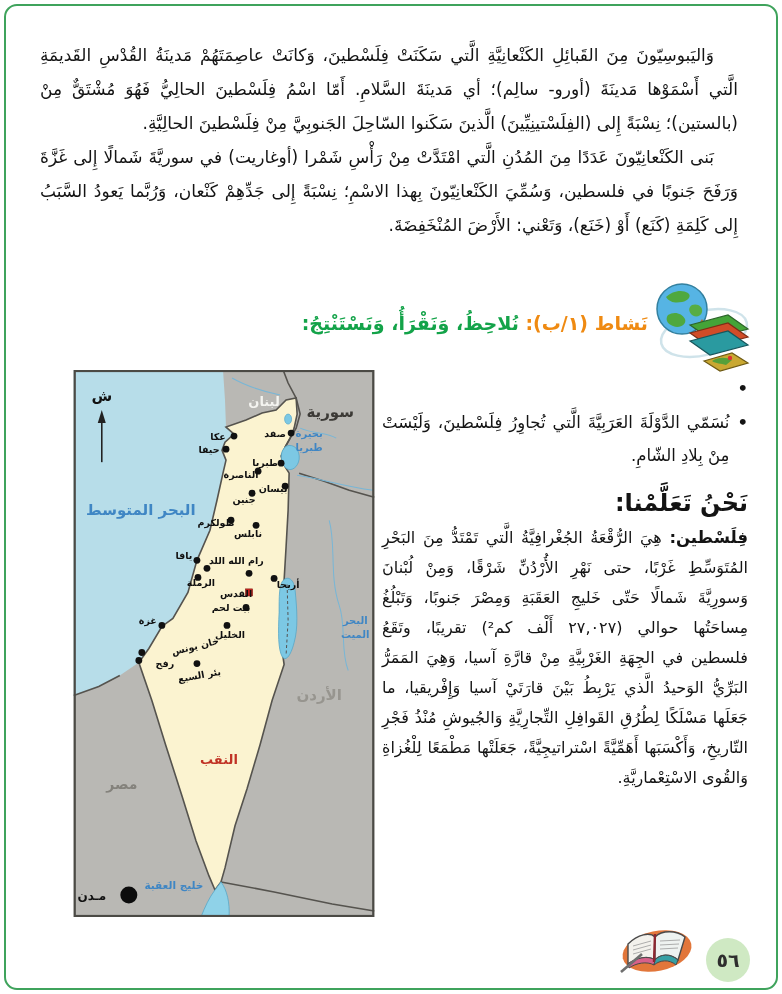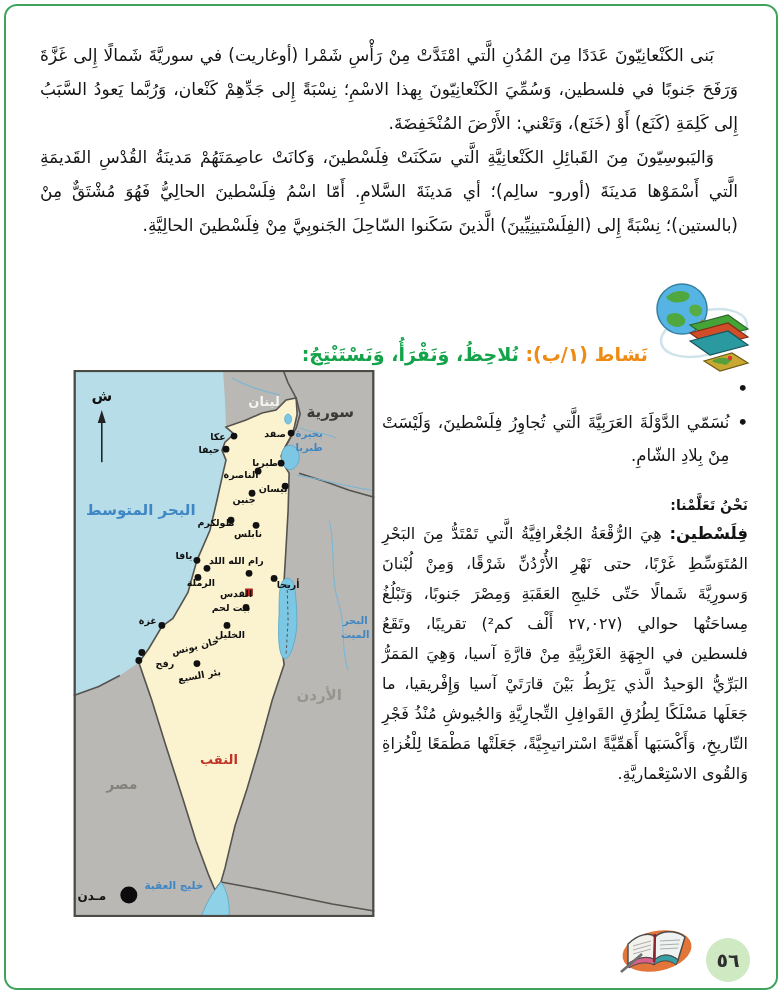--- a/index.html
+++ b/index.html
@@ -16,39 +16,39 @@
   }
   
   .intro{
     position:absolute;top:38px;right:44px;left:40px;
     font-size:17px;line-height:34px;text-align:justify;
   }
   .intro p{margin:0;text-indent:24px;}
   
   .activity-row{
     position:absolute;top:281px;right:30px;
-    display:flex;align-items:flex-end;gap:4px;
+    display:flex;align-items:center;gap:4px;
   }
   .activity-title{
     font-size:19px;font-weight:bold;padding-bottom:12px;white-space:nowrap;
   }
   .activity-label{color:#ef8a12;}
   .activity-verbs{color:#13a349;}
   
   .right-col{
     position:absolute;top:372px;right:34px;width:366px;
   }
   .bullets{list-style:none;margin:0;padding:0;}
   .bullets li{
     display:flex;gap:8px;
     font-size:16.5px;line-height:33.5px;text-align:justify;
   }
   .bullets .dot{flex:0 0 auto;font-weight:bold;}
   .learned-heading{
-    font-size:14px;font-weight:bold;margin:24px 0 6px;
+    font-size:24px;font-weight:bold;margin:16px 0 6px;
   }
   .learned-body{
     margin:0;font-size:16px;line-height:30px;text-align:justify;
   }
   .learned-body b{font-size:16.5px;}
   
   .map-box{position:absolute;left:73px;top:370px;width:302px;height:547px;}
   .map-box svg{display:block;}
   .map-box text{direction:rtl;unicode-bidi:plaintext;font-family:"DejaVu Sans",sans-serif;}
   .city-label{font-size:9.5px;font-weight:bold;fill:#101010;}
@@ -60,22 +60,22 @@
     font-size:19px;font-weight:bold;color:#2e2e2e;
   }
   .book-icon{position:absolute;top:920px;left:608px;width:95px;height:60px;}
 </style>
 </head>
 <body>
 
 <div class="page-frame"></div>
 
 <div class="intro">
+  <p>وَاليَبوسِيّونَ مِنَ القَبائِلِ الكَنْعانِيَّةِ الَّتي سَكَنَتْ فِلَسْطينَ، وَكانَتْ عاصِمَتَهُمْ مَدينَةُ القُدْسِ القَديمَةِ الَّتي أَسْمَوْها مَدينَةَ (أورو- سالِم)؛ أي مَدينَةَ السَّلامِ. أَمّا اسْمُ فِلَسْطينَ الحالِيُّ فَهُوَ مُشْتَقٌّ مِنْ (بالستين)؛ نِسْبَةً إِلى (الفِلَسْتينِيِّينَ) الَّذينَ سَكَنوا السّاحِلَ الجَنوبِيَّ مِنْ فِلَسْطينَ الحالِيَّةِ.</p>
   <p>بَنى الكَنْعانِيّونَ عَدَدًا مِنَ المُدُنِ الَّتي امْتَدَّتْ مِنْ رَأْسِ شَمْرا (أوغاريت) في سوريَّةَ شَمالًا إِلى غَزَّةَ وَرَفَحَ جَنوبًا في فلسطين، وَسُمِّيَ الكَنْعانِيّونَ بِهذا الاسْمِ؛ نِسْبَةً إِلى جَدِّهِمْ كَنْعان، وَرُبَّما يَعودُ السَّبَبُ إِلى كَلِمَةِ (كَنَع) أَوْ (خَنَع)، وَتَعْني: الأَرْضَ المُنْخَفِضَةَ.</p>
-  <p>وَاليَبوسِيّونَ مِنَ القَبائِلِ الكَنْعانِيَّةِ الَّتي سَكَنَتْ فِلَسْطينَ، وَكانَتْ عاصِمَتَهُمْ مَدينَةُ القُدْسِ القَديمَةِ الَّتي أَسْمَوْها مَدينَةَ (أورو- سالِم)؛ أي مَدينَةَ السَّلامِ. أَمّا اسْمُ فِلَسْطينَ الحالِيُّ فَهُوَ مُشْتَقٌّ مِنْ (بالستين)؛ نِسْبَةً إِلى (الفِلَسْتينِيِّينَ) الَّذينَ سَكَنوا السّاحِلَ الجَنوبِيَّ مِنْ فِلَسْطينَ الحالِيَّةِ.</p>
 </div>
 
 <div class="activity-row">
   <span>
     <svg width="100" height="92" viewBox="0 0 100 92">
       <ellipse cx="52" cy="52" rx="44" ry="22" fill="none" stroke="#cfe3ea" stroke-width="2.5" transform="rotate(-14 52 52)"></ellipse>
       <circle cx="30" cy="28" r="25" fill="#56b4e4" stroke="#33809f" stroke-width="1.5"></circle>
       <path d="M14,16 C20,10 30,8 36,12 C40,15 36,20 30,21 C24,22 18,22 14,16 Z" fill="#4fa83f"></path>
       <path d="M16,34 C22,30 30,32 33,38 C35,43 28,48 21,45 C15,43 13,38 16,34 Z" fill="#4fa83f"></path>
       <path d="M40,24 C46,22 51,26 50,31 C49,36 42,37 39,33 C36,29 37,26 40,24 Z" fill="#57ad45"></path>

